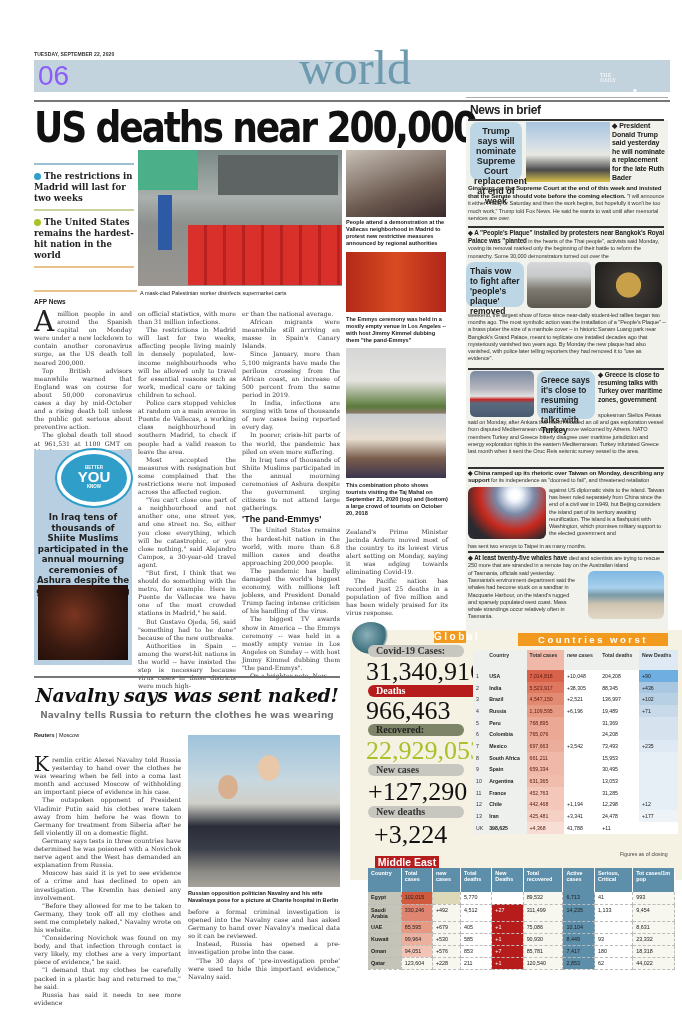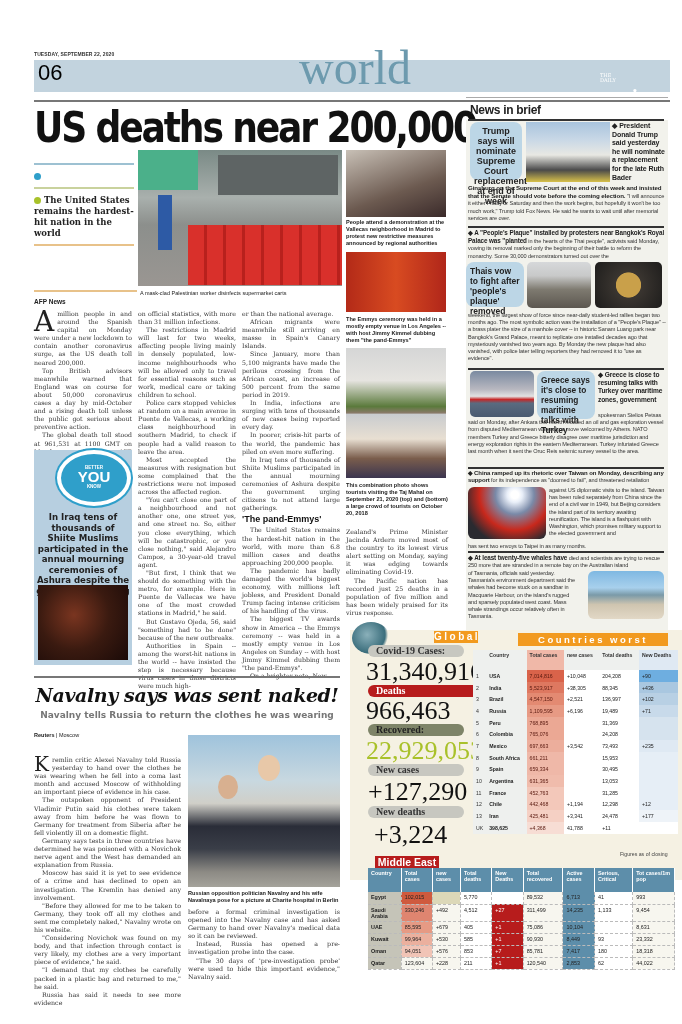--- a/index.html
+++ b/index.html
@@ -1,21 +1,21 @@
 <!DOCTYPE html>
 <html><head>
 <meta charset="utf-8">
 <style>
 *{box-sizing:border-box;margin:0;padding:0}
 html,body{width:682px;height:1024px;background:#fff;overflow:hidden}
 body{position:relative;font-family:"Liberation Serif",serif;color:#222}
 .abs{position:absolute}
 .date{left:34px;top:51px;font-family:"Liberation Sans",sans-serif;font-size:5px;font-weight:bold;color:#333;letter-spacing:0.1px}
 .band{left:34px;top:60px;width:636px;height:32px;background:#c2d3de}
-.pnum{left:38px;top:60px;font-family:"Liberation Sans",sans-serif;font-size:22px;font-weight:300;color:#000000}
+.pnum{left:38px;top:60px;font-family:"Liberation Sans",sans-serif;font-size:28px;font-weight:300;color:#8b5cf6}
 .section{left:299px;top:44px;font-family:"Liberation Serif",serif;font-size:48px;color:#6d9aae;line-height:1}
 .logo{left:600px;top:66px;font-family:"DejaVu Serif",serif;font-weight:bold;font-size:17px;color:#fff}
 .logo small{font-size:5px;font-weight:normal;color:#fff;line-height:5px;display:inline-block;vertical-align:middle;margin-right:2px}
 .rule1{left:34px;top:100px;width:636px;height:2px;background:#777}
 .headline{left:34px;top:96px;font-family:"DejaVu Sans",sans-serif;font-weight:900;font-size:42px;letter-spacing:-2.5px;color:#111;transform:scaleX(0.86);transform-origin:left;white-space:nowrap}
 .bullets{left:34px;top:163px;width:100px}
 .bul{border-top:2px solid #e8c28a;padding:6px 0 5px 0;font-family:"DejaVu Serif",serif;font-weight:bold;font-size:8.5px;line-height:11px;color:#222}
 .bul.b2{border-top-color:#9dc1d2}
 .bul.b3{border-top-color:#c9d29d}
 .dot{display:inline-block;width:7px;height:7px;border-radius:50%;margin-right:3px;vertical-align:middle}
@@ -62,21 +62,21 @@
 <div class="abs date">TUESDAY, SEPTEMBER 22, 2020</div>
 <div class="abs band"></div>
 <div class="abs pnum">06</div>
 <div class="abs section">world</div>
 <div class="abs logo"><small style="width:12px">THE DAILY</small><span>regional</span></div>
 <div class="abs rule1"></div>
 
 <div class="abs headline" style="top:103px">US deaths near 200,000</div>
 
 <div class="abs bullets">
-  <div class="bul b2"><span class="dot" style="background:#2f9fca"></span></div>
+  <div class="bul b2"><span class="dot" style="background:#2f9fca"></span><span>The restrictions in Madrid will last for two weeks</span></div>
   <div class="bul b3"><span class="dot" style="background:#a8c22a"></span><span>The United States remains the hardest-hit nation in the world</span></div>
   <div style="border-top:2px solid #e8c28a"></div>
 </div>
 
 <div class="photo" style="left:138px;top:150px;width:204px;height:136px;background:linear-gradient(180deg,#7a8a86 0%,#a9b0ad 35%,#8c8f8c 55%,#9a9692 100%)">
   <div style="position:absolute;left:0;top:0;width:60px;height:40px;background:#4bb08a"></div>
   <div style="position:absolute;left:80px;top:5px;width:120px;height:40px;background:#5e6464"></div>
   <div style="position:absolute;left:20px;top:45px;width:14px;height:55px;background:#2d5aa5"></div>
   <div style="position:absolute;left:50px;top:75px;width:154px;height:60px;background:repeating-linear-gradient(90deg,#d9302b 0 16px,#b8211d 16px 19px)"></div>
 </div>
@@ -169,21 +169,21 @@
 <div class="btext" style="left:468px;top:543px;width:198px">has sent two envoys to Taipei in as many months.</div>
 <div class="abs brief-rule" style="left:468px;top:551px;width:196px"></div>
 
 <div class="btext" style="left:468px;top:554px;width:198px"><b style="font-size:6.3px">◆ </b><b style="font-size:6.3px">At least twenty-five whales have</b><span> died and scientists are trying to rescue 250 more that are stranded in a remote bay on the Australian island</span></div>
 <div class="btext" style="left:468px;top:570px;width:110px">of Tasmania, officials said yesterday. Tasmania's environment department said the whales had become stuck on a sandbar in Macquarie Harbour, on the island's rugged and sparsely populated west coast. Mass whale strandings occur relatively often in Tasmania.</div>
 
 <div class="photo" style="left:588px;top:571px;width:76px;height:48px;border-radius:6px;background:linear-gradient(180deg,#7fb8e2 0%,#a8d0ec 35%,#7a9aa8 50%,#cfc5b0 70%,#e2d8c6 100%)"></div>
 
 <div class="abs stats-bg"></div>
 <div class="abs" style="left:352px;top:622px;width:38px;height:32px;border-radius:50%;background:radial-gradient(circle at 40% 40%,#8ab0ba,#3b6e7c 60%,transparent 70%)"></div>
-<div class="tag" style="left:434px;top:631px;width:44px;height:12px;line-height:12px">Global</div>
+<div class="tag" style="left:434px;top:631px;width:32px;height:12px;line-height:12px">Global</div>
 <div class="tag" style="left:518px;top:633px;width:150px;height:13px;line-height:13px;font-size:9.5px">Countries worst affected</div>
 
 <div class="lbl" style="left:368px;top:645px;width:96px;background:#c7c7c0;color:#333">Covid-19 Cases:</div>
 <div class="big" style="left:366px;top:659px">31,340,916</div>
 <div class="lbl" style="left:368px;top:685px;width:116px;background:#b71c1c;color:#fff">Deaths</div>
 <div class="big" style="left:366px;top:698px">966,463</div>
 <div class="lbl" style="left:368px;top:724px;width:96px;background:#7e8468;color:#222">Recovered:</div>
 <div class="big" style="left:366px;top:738px;color:#a9c12a">22,929,053</div>
 <div class="lbl" style="left:368px;top:764px;width:96px;background:#c7c7c0;color:#333">New cases</div>
 <div class="big" style="left:368px;top:779px">+127,290</div>

